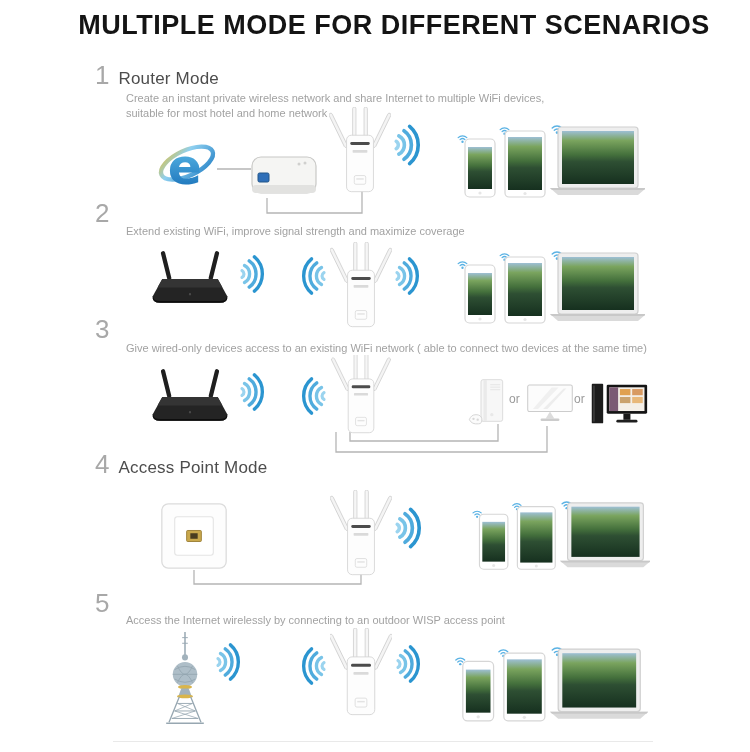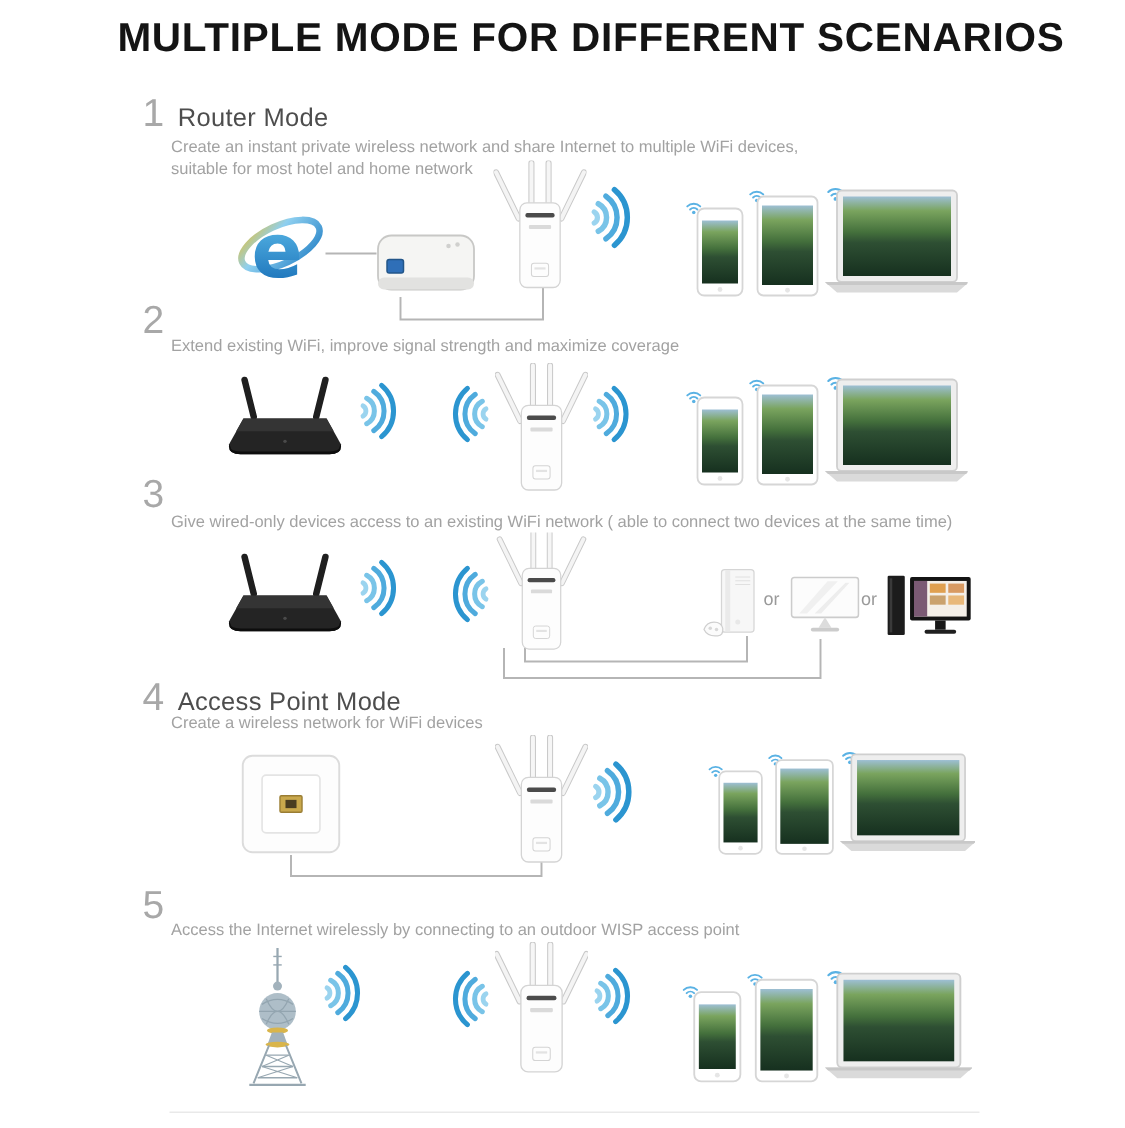--- a/index.html
+++ b/index.html
@@ -3,21 +3,21 @@
 <meta charset="utf-8">
 <style>
   html,body{margin:0;padding:0;background:#ffffff;}
   #page{position:relative;width:750px;height:752px;background:#ffffff;overflow:hidden;
         font-family:"Liberation Sans",sans-serif;}
   .title{position:absolute;left:16px;top:10px;width:668px;text-align:center;
          font-size:27px;font-weight:bold;letter-spacing:.5px;color:#141414;margin-left:44px;}
   .sec-head{position:absolute;left:95px;display:flex;align-items:baseline;gap:9px;}
   .sec-head .num{font-size:26px;font-weight:400;color:#a8a8a8;}
   .sec-head .h{font-size:17px;font-weight:400;color:#4d4d4d;letter-spacing:.2px;}
-  .sec-desc{position:absolute;left:114px;width:540px;font-size:11px;line-height:1.35;
+  .sec-desc{position:absolute;left:126px;width:540px;font-size:11px;line-height:1.35;
             color:#a2a2a2;white-space:pre-line;}
   .strip{position:absolute;left:0;width:750px;}
   .or-label{position:absolute;font-size:12px;color:#9a9a9a;}
   .bottom-rule{position:absolute;left:113px;top:741px;width:540px;height:1px;background:#e9e9e9;}
   .cable{stroke:#b5b5b5;stroke-width:1.3;fill:none;}
 </style>
 </head>
 <body>
 
 <div id="page">
@@ -222,21 +222,20 @@
     <use href="#monitor" x="526" y="380" width="48" height="46"></use>
     <use href="#pc" x="590" y="380" width="58" height="48"></use>
   </svg>
   <span class="or-label" style="left:509px;top:392px">or</span>
   <span class="or-label" style="left:574px;top:392px">or</span>
 
   <div class="sec-head" style="top:449px">
     <span class="num">4</span>
     <span class="h">Access Point Mode</span>
   </div>
-  <div class="sec-desc" style="top:475px">Create a wireless network for WiFi devices</div>
   <svg class="strip" style="top:488px" width="750" height="100" viewBox="0 488 750 100">
     <path class="cable" d="M194,570 V584 H361 V572"></path>
     <use href="#plate" x="160" y="502" width="68" height="68"></use>
     <use href="#rep" x="330" y="490" width="62" height="86"></use>
     <use href="#wave" x="393" y="502" width="30" height="52"></use>
     <use href="#devices" x="470" y="500" width="180" height="74"></use>
   </svg>
 
   <div class="sec-head" style="top:588px">
     <span class="num">5</span>

